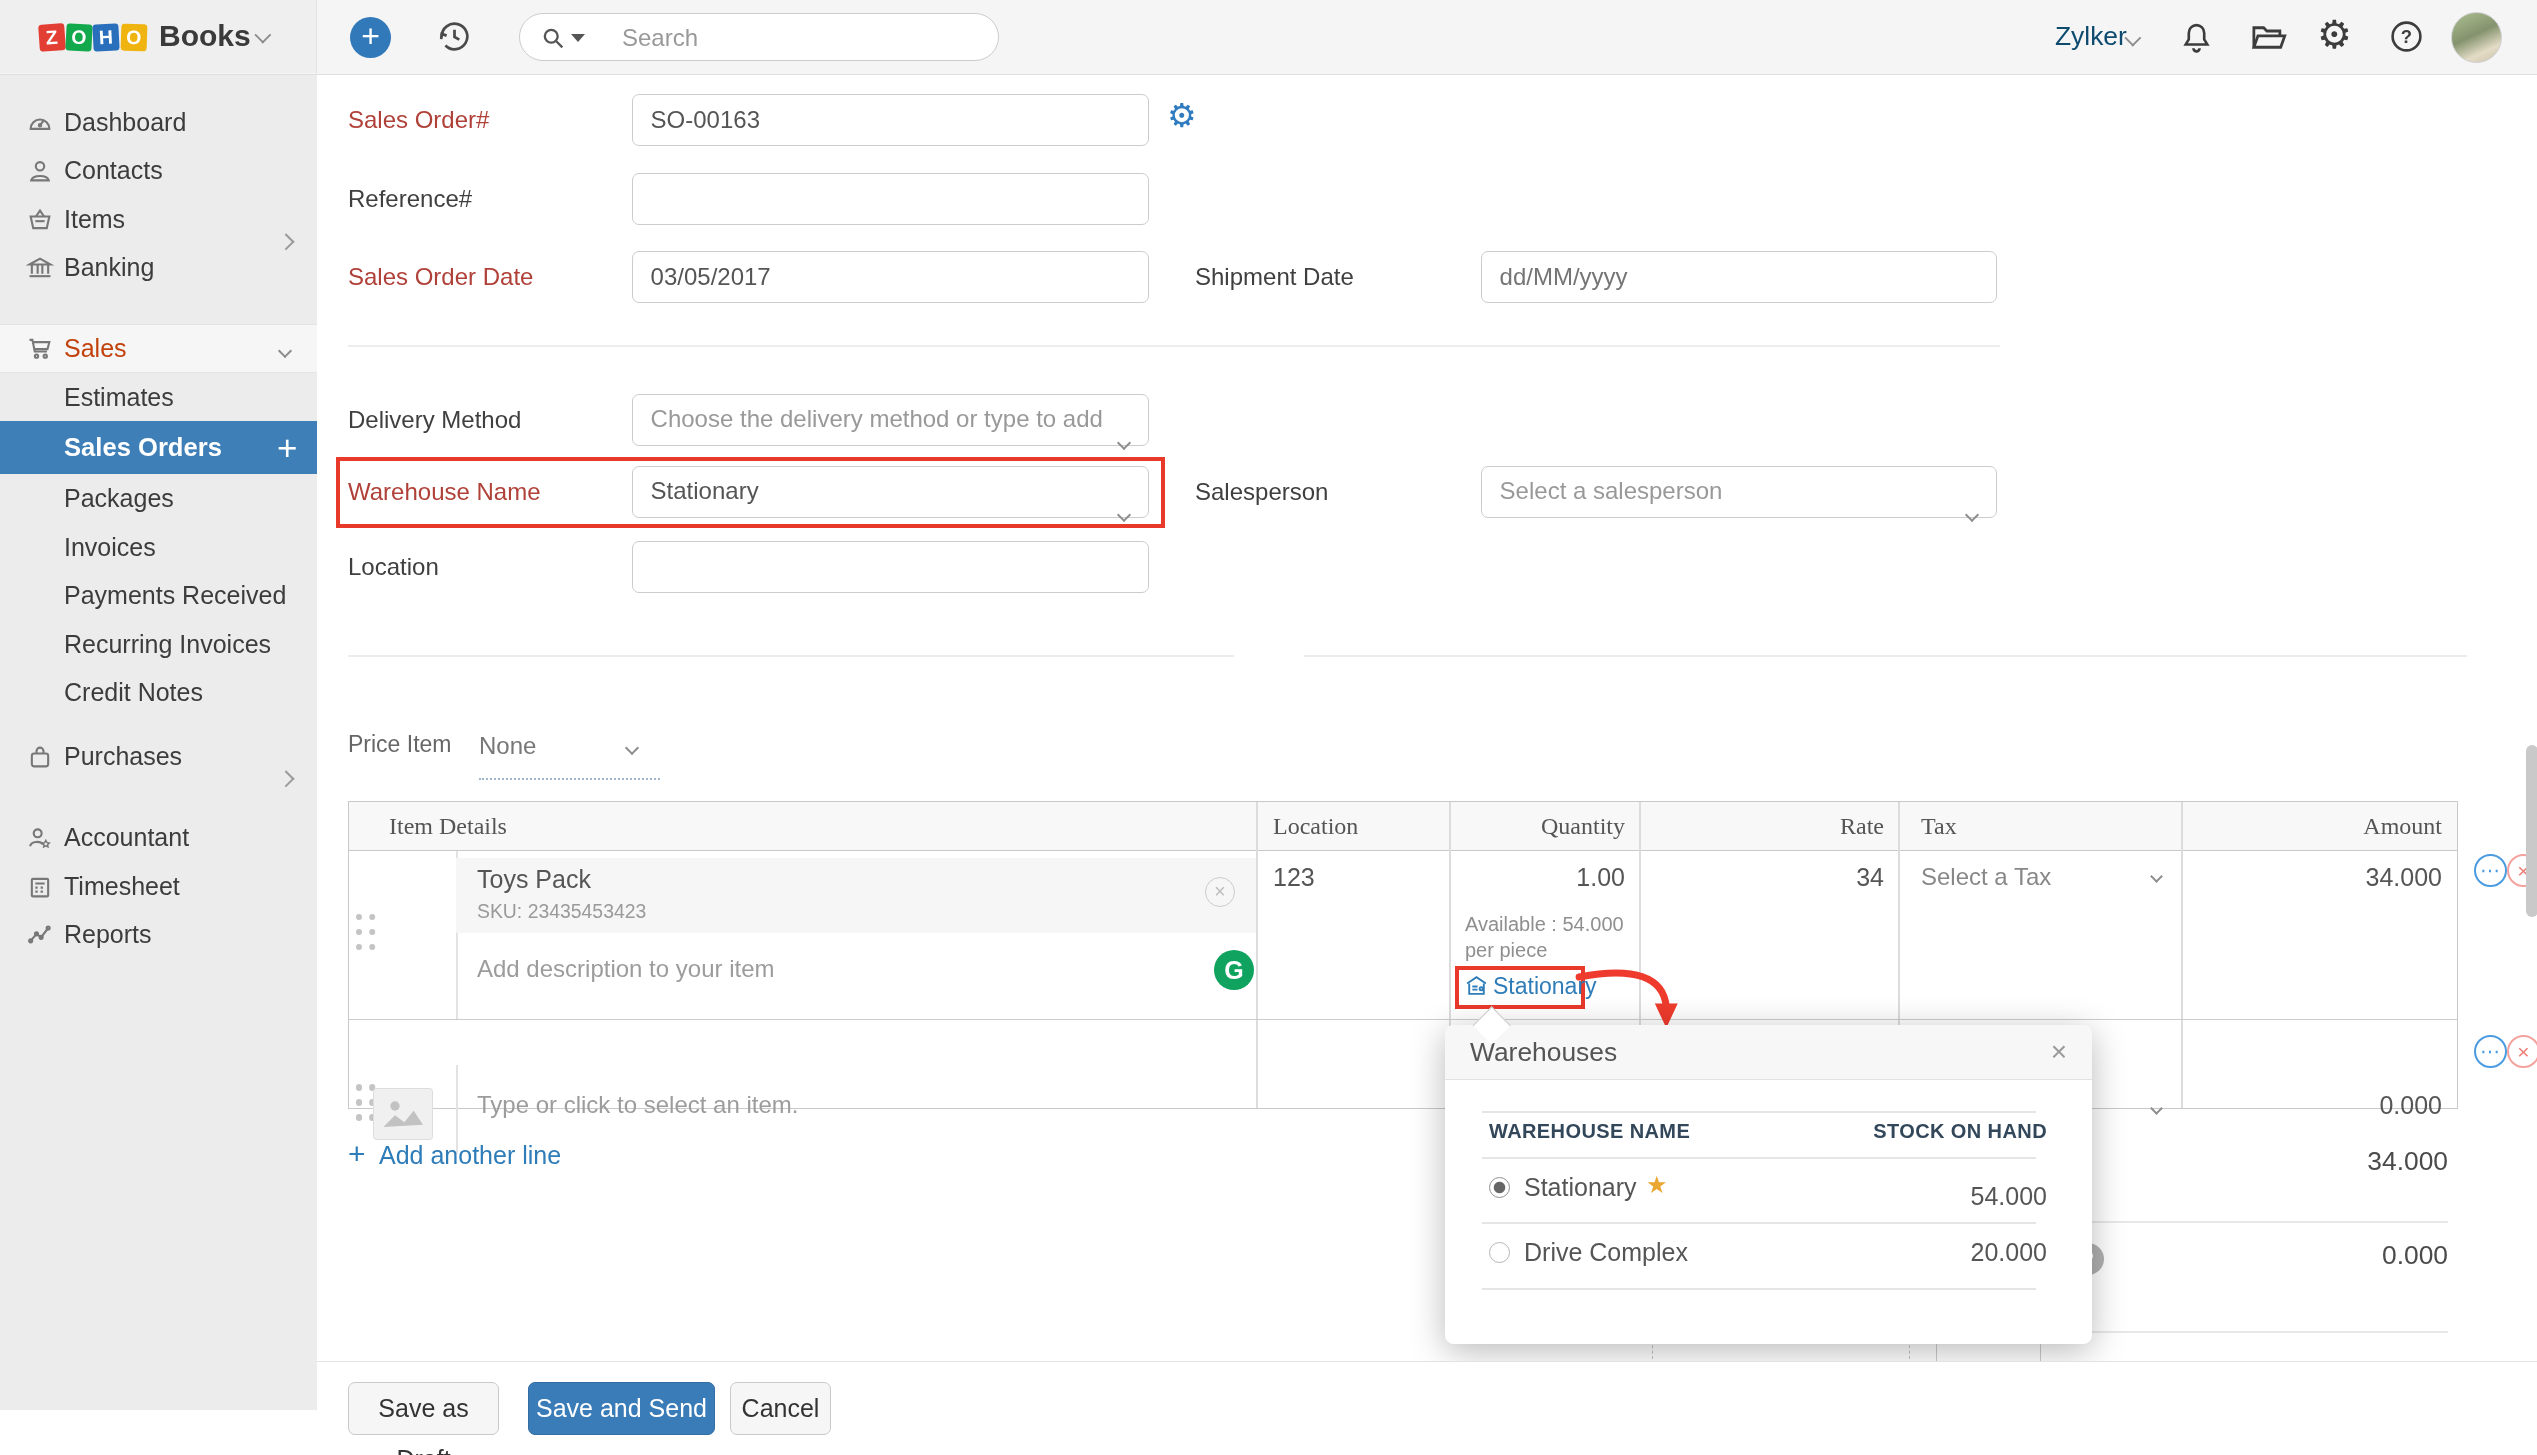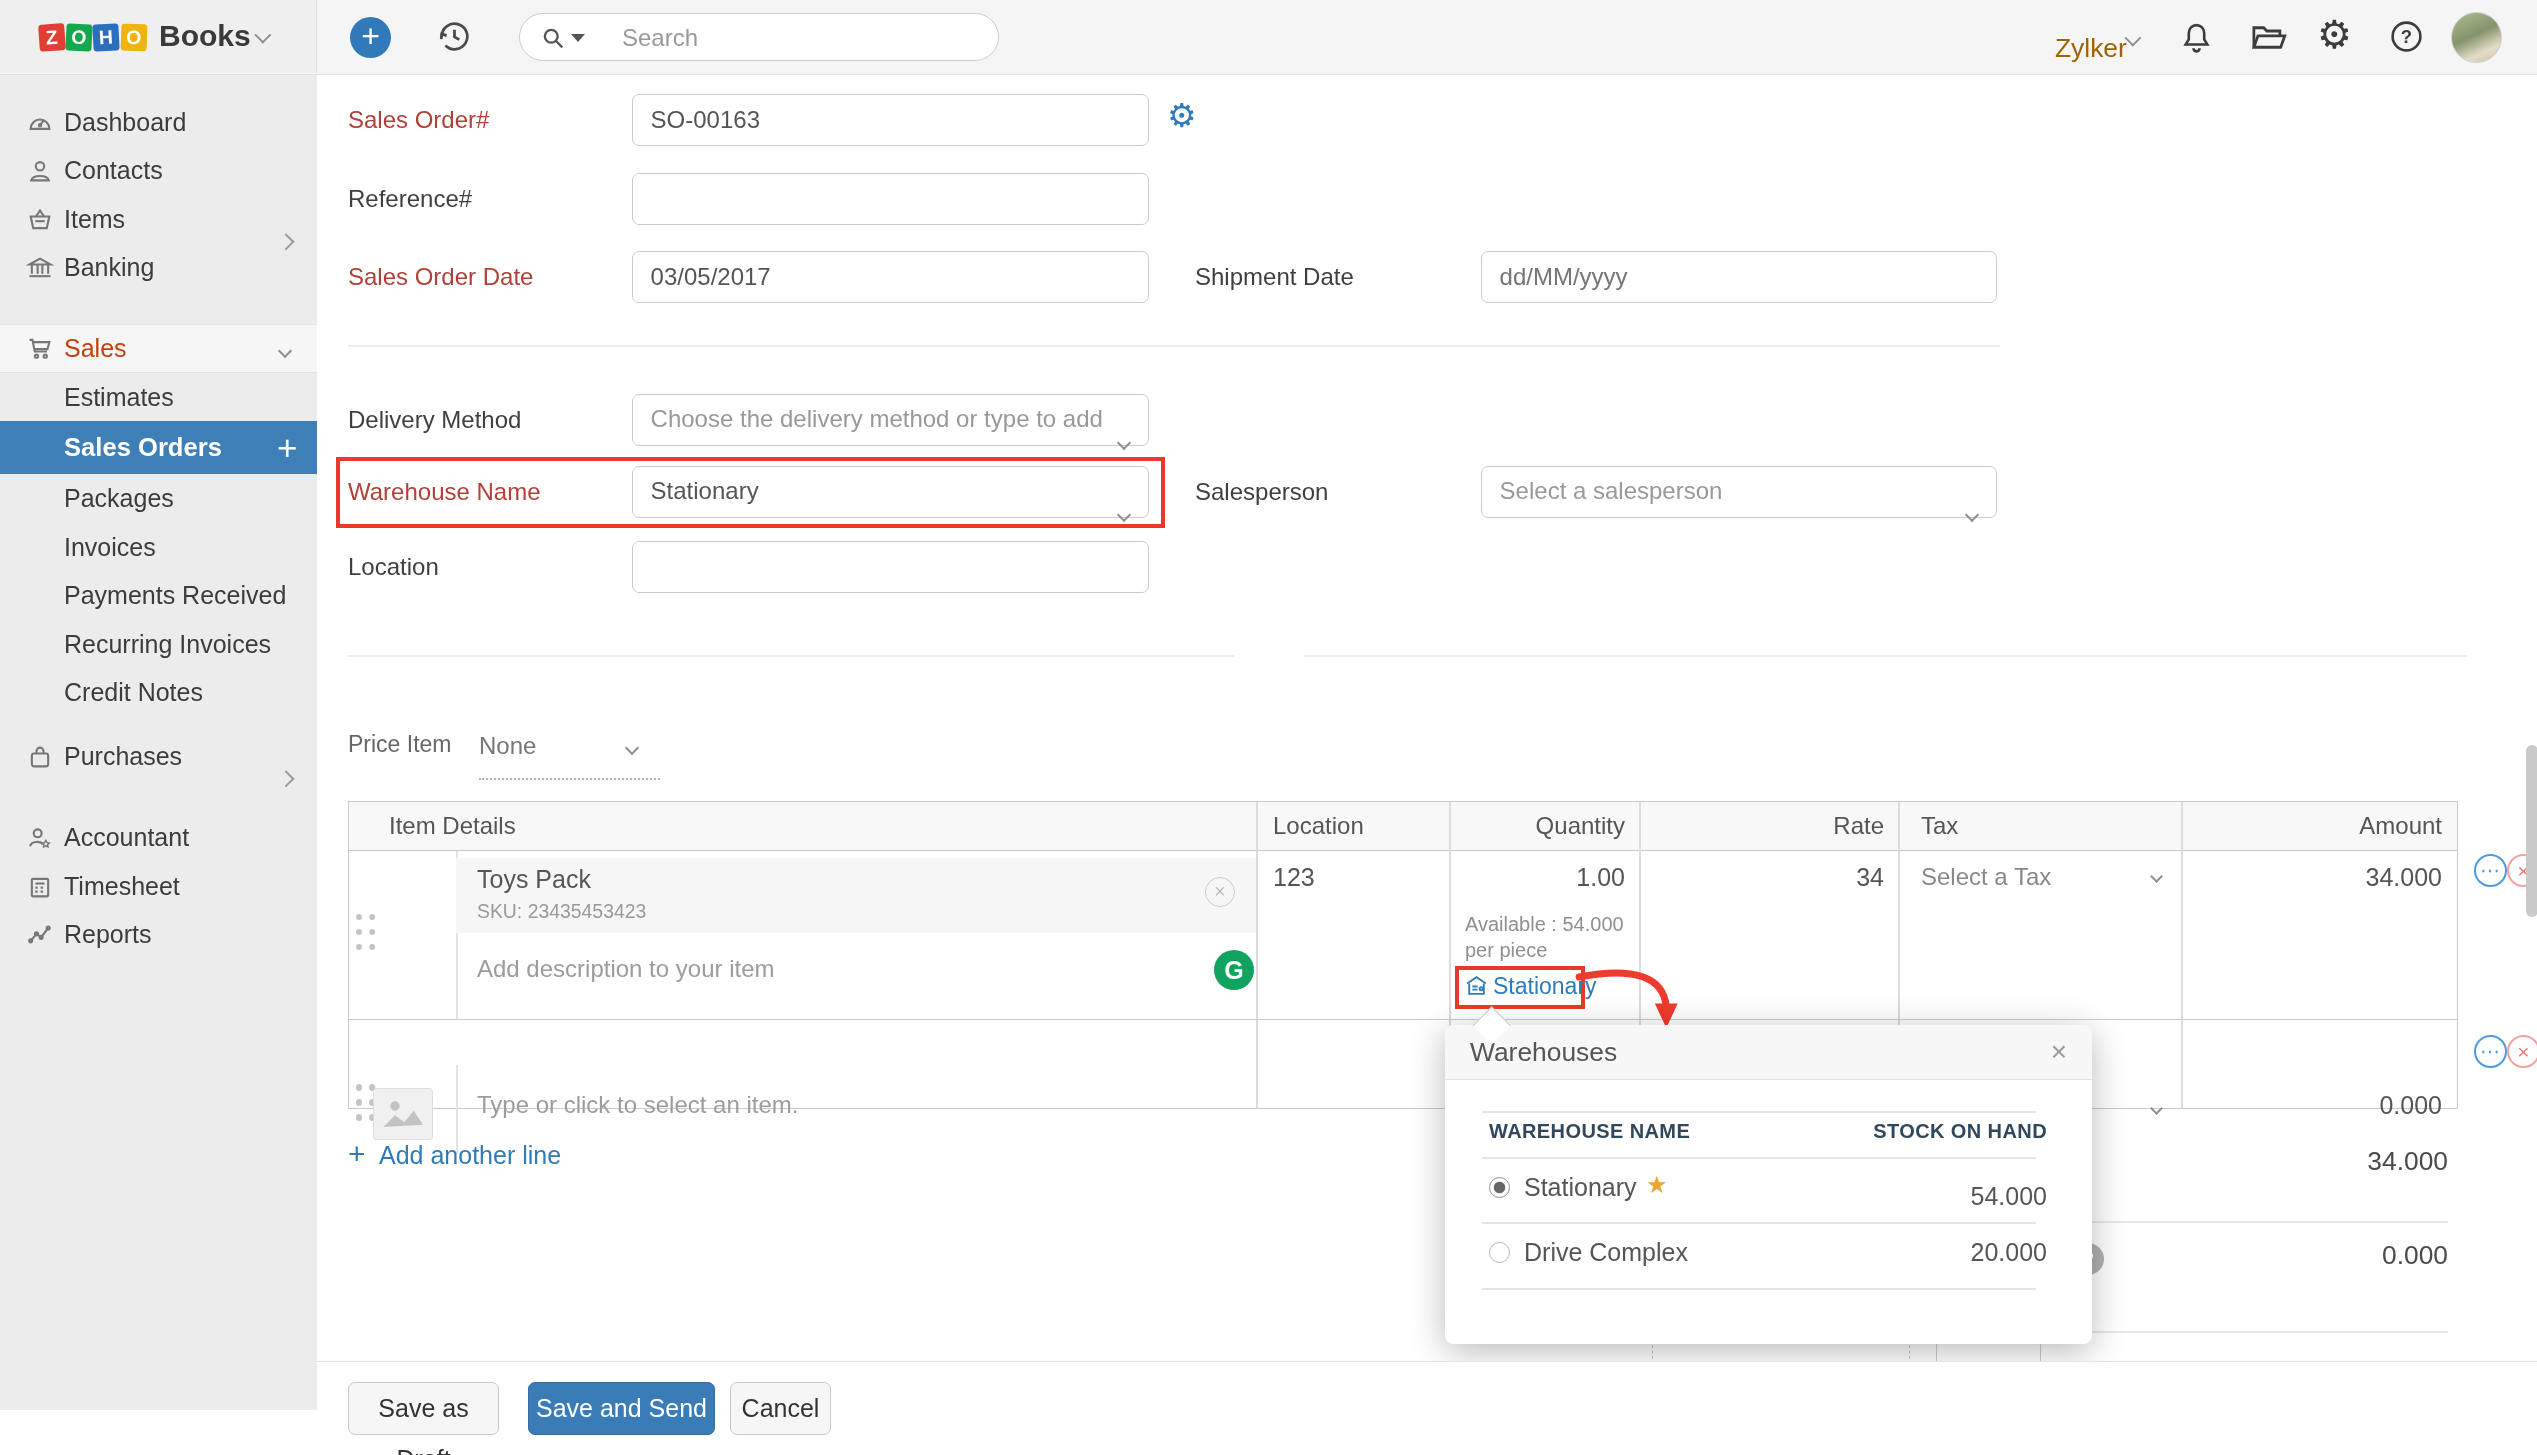--- a/index.html
+++ b/index.html
@@ -11,21 +11,21 @@
   .topbar{position:absolute;left:0;top:0;width:2538px;height:75px;background:#f5f5f5;border-bottom:1.8px solid #dfdfdf;box-sizing:border-box;}
   .logo-area{position:absolute;left:0;top:0;width:317px;height:73px;background:#efefef;border-right:1.8px solid #e2e2e2;box-sizing:border-box;}
   .tile{position:absolute;top:24px;width:25.6px;height:27px;border-radius:3.5px;color:#fff;font-weight:bold;font-size:19.4px;text-align:center;line-height:27px;}
   .brand{position:absolute;top:19.4px;font-size:30px;font-weight:bold;color:#3a3a3a;}
   .chev{display:inline-block;width:9.7px;height:9.7px;border-right:2.6px solid #8d8d8d;border-bottom:2.6px solid #8d8d8d;transform:rotate(45deg);}
   .chev.right{transform:rotate(-45deg);}
   .plus-btn{position:absolute;left:350px;top:16.7px;width:41px;height:41px;border-radius:50%;background:#3179b8;color:#fff;font-size:32px;line-height:39px;text-align:center;}
   .search-pill{position:absolute;left:519px;top:13.2px;width:480px;height:48px;background:#fff;border:1.8px solid #ccc;border-radius:25.6px;box-sizing:border-box;}
   .search-ph{position:absolute;left:102px;top:9.7px;font-size:24px;color:#999;}
   .top-ico{position:absolute;top:17.6px;color:#3c3c3c;}
-  .org-name{position:absolute;left:2055px;top:21px;font-size:26.4px;color:#a16207;margin-top:12px;}
+  .org-name{position:absolute;left:2055px;top:21px;font-size:26.4px;color:#0c4a6e;}
   .avatar{position:absolute;left:2451px;top:12.3px;width:49px;height:49px;border-radius:50%;
           background:linear-gradient(155deg,#aebf92 0%,#84936d 45%,#e4dcc6 75%,#c8c0a6 100%);border:0.9px solid #cfcfcf;}
 
   
   .sidebar{position:absolute;left:0;top:75px;width:317px;height:1335px;background:#ececec;box-sizing:border-box;}
   .side-item{position:absolute;left:0;width:317px;height:48px;font-size:25px;color:#3c3c3c;line-height:48px;}
   .side-item .txt{position:absolute;left:64px;}
   .side-ico{position:absolute;left:26.4px;top:10.6px;width:28px;height:28px;}
   .side-chev{position:absolute;left:280px;top:19.4px;}
   .sales-band{position:absolute;left:0;top:249px;width:317px;height:49px;background:#f6f6f6;border-top:1.8px solid #e3e3e3;border-bottom:1.8px solid #e3e3e3;box-sizing:border-box;}
@@ -40,21 +40,21 @@
        font-size:24px;color:#555;padding:0 17.6px;box-sizing:border-box;font-family:inherit;line-height:48px;}
   input.inp{line-height:normal;}
   .selbox .val{display:inline-block;}
   .selbox .ph{color:#999;}
   .sel-chev{position:absolute;right:19.4px;top:21px;}
   .divider{position:absolute;height:1.8px;background:#ececec;}
   .redbox{position:absolute;border:4.4px solid #e8392b;box-sizing:border-box;}
 
   
   .itable{position:absolute;left:31px;top:726px;width:2110px;height:308px;border:1.8px solid #c9c9c9;box-sizing:border-box;background:#fff;}
-  .it-header{position:absolute;left:0;top:0;width:100%;height:49px;background:#f8f8f8;border-bottom:1.8px solid #c9c9c9;box-sizing:border-box;font-size:24px;color:#555;}
+  .it-header{position:absolute;left:0;top:0;width:100%;height:49px;background:#f8f8f8;border-bottom:1.8px solid #c9c9c9;box-sizing:border-box;font-size:24px;color:#555;font-family:Liberation Serif, serif;}
   .hcell{position:absolute;top:0;line-height:48px;}
   .vline{position:absolute;top:0;width:1.8px;background:#dcdcdc;height:100%;}
   .it-row1{position:absolute;left:0;top:49px;width:100%;height:169px;border-bottom:1.8px solid #ccc;box-sizing:border-box;}
   .it-row2{position:absolute;left:0;top:228px;width:100%;height:89px;margin-top:35px;}
   .name-band{position:absolute;left:107px;top:7px;width:800px;height:75px;background:#f6f6f6;}
   .cellnum{position:absolute;font-size:25px;color:#555;text-align:right;}
   .small-gray{position:absolute;font-size:20px;color:#8f8f8f;}
   .dots{position:absolute;width:6.2px;height:6.2px;border-radius:50%;background:#c4c4c4;
         box-shadow:13.2px 0 0 #c4c4c4,0 15px 0 #c4c4c4,13.2px 15px 0 #c4c4c4,0 30px 0 #c4c4c4,13.2px 30px 0 #c4c4c4;}
   .rowico{position:absolute;width:33px;height:33px;border-radius:50%;box-sizing:border-box;text-align:center;font-size:19.4px;line-height:29px;}

